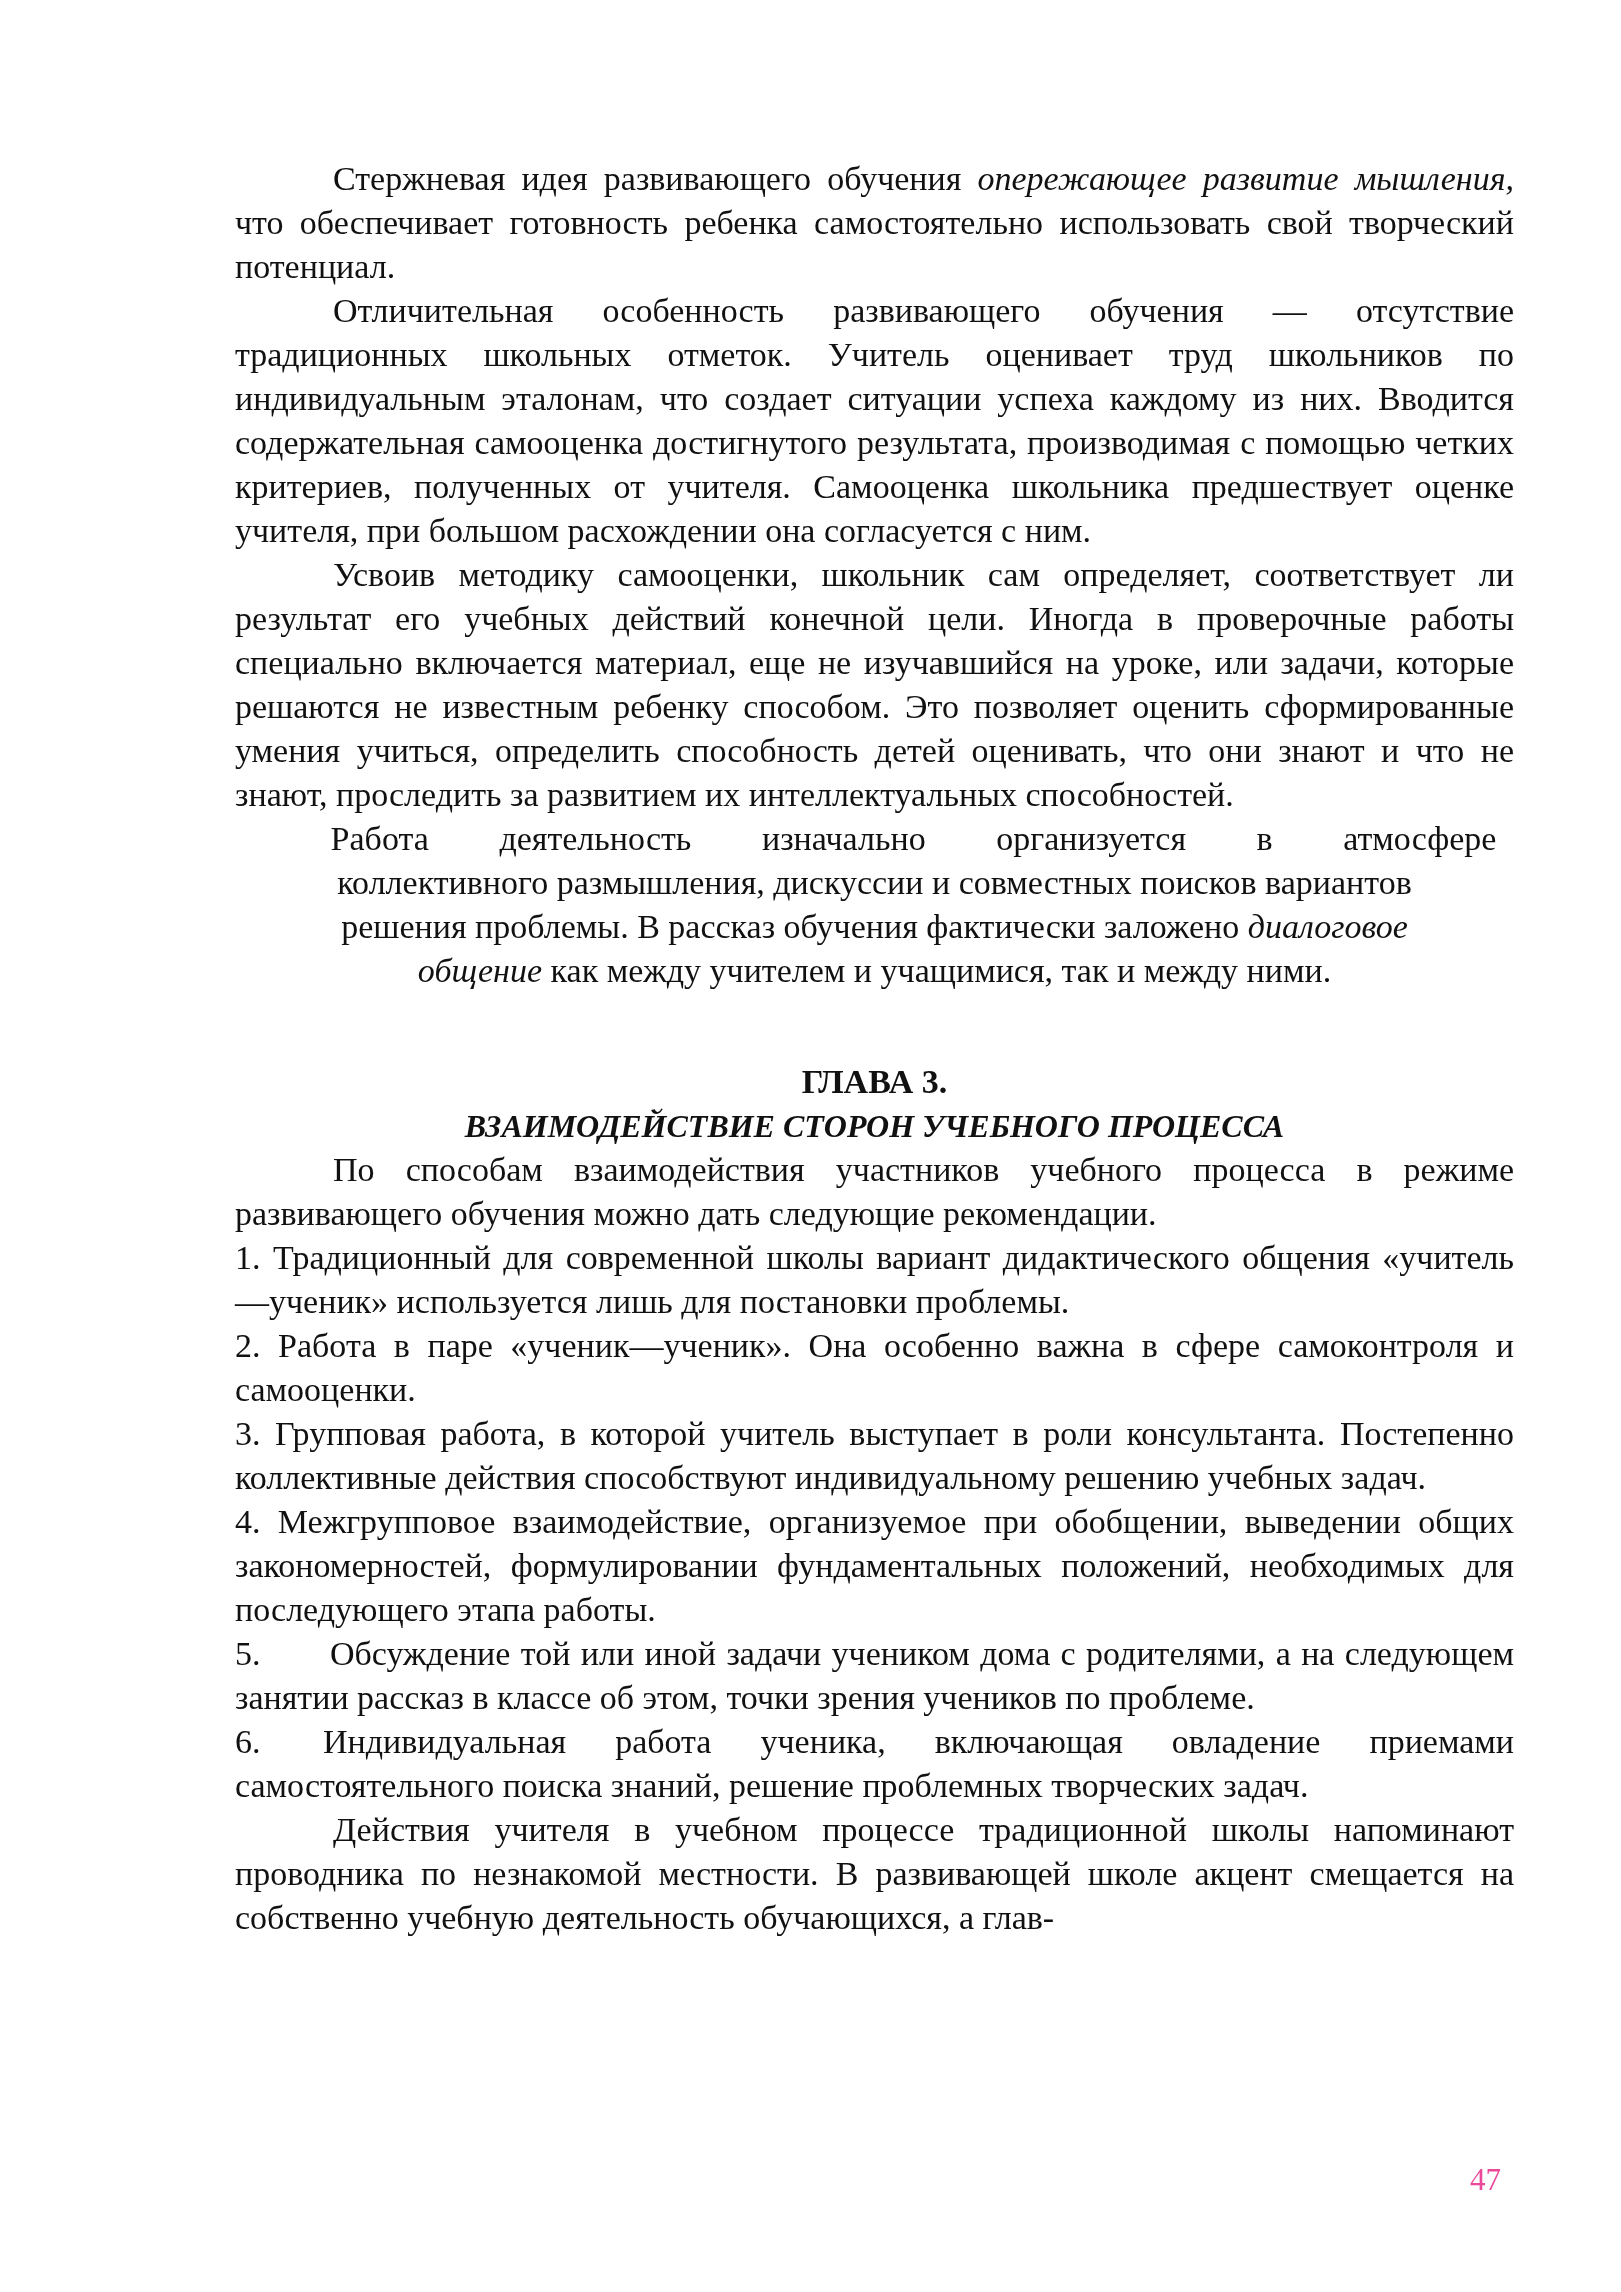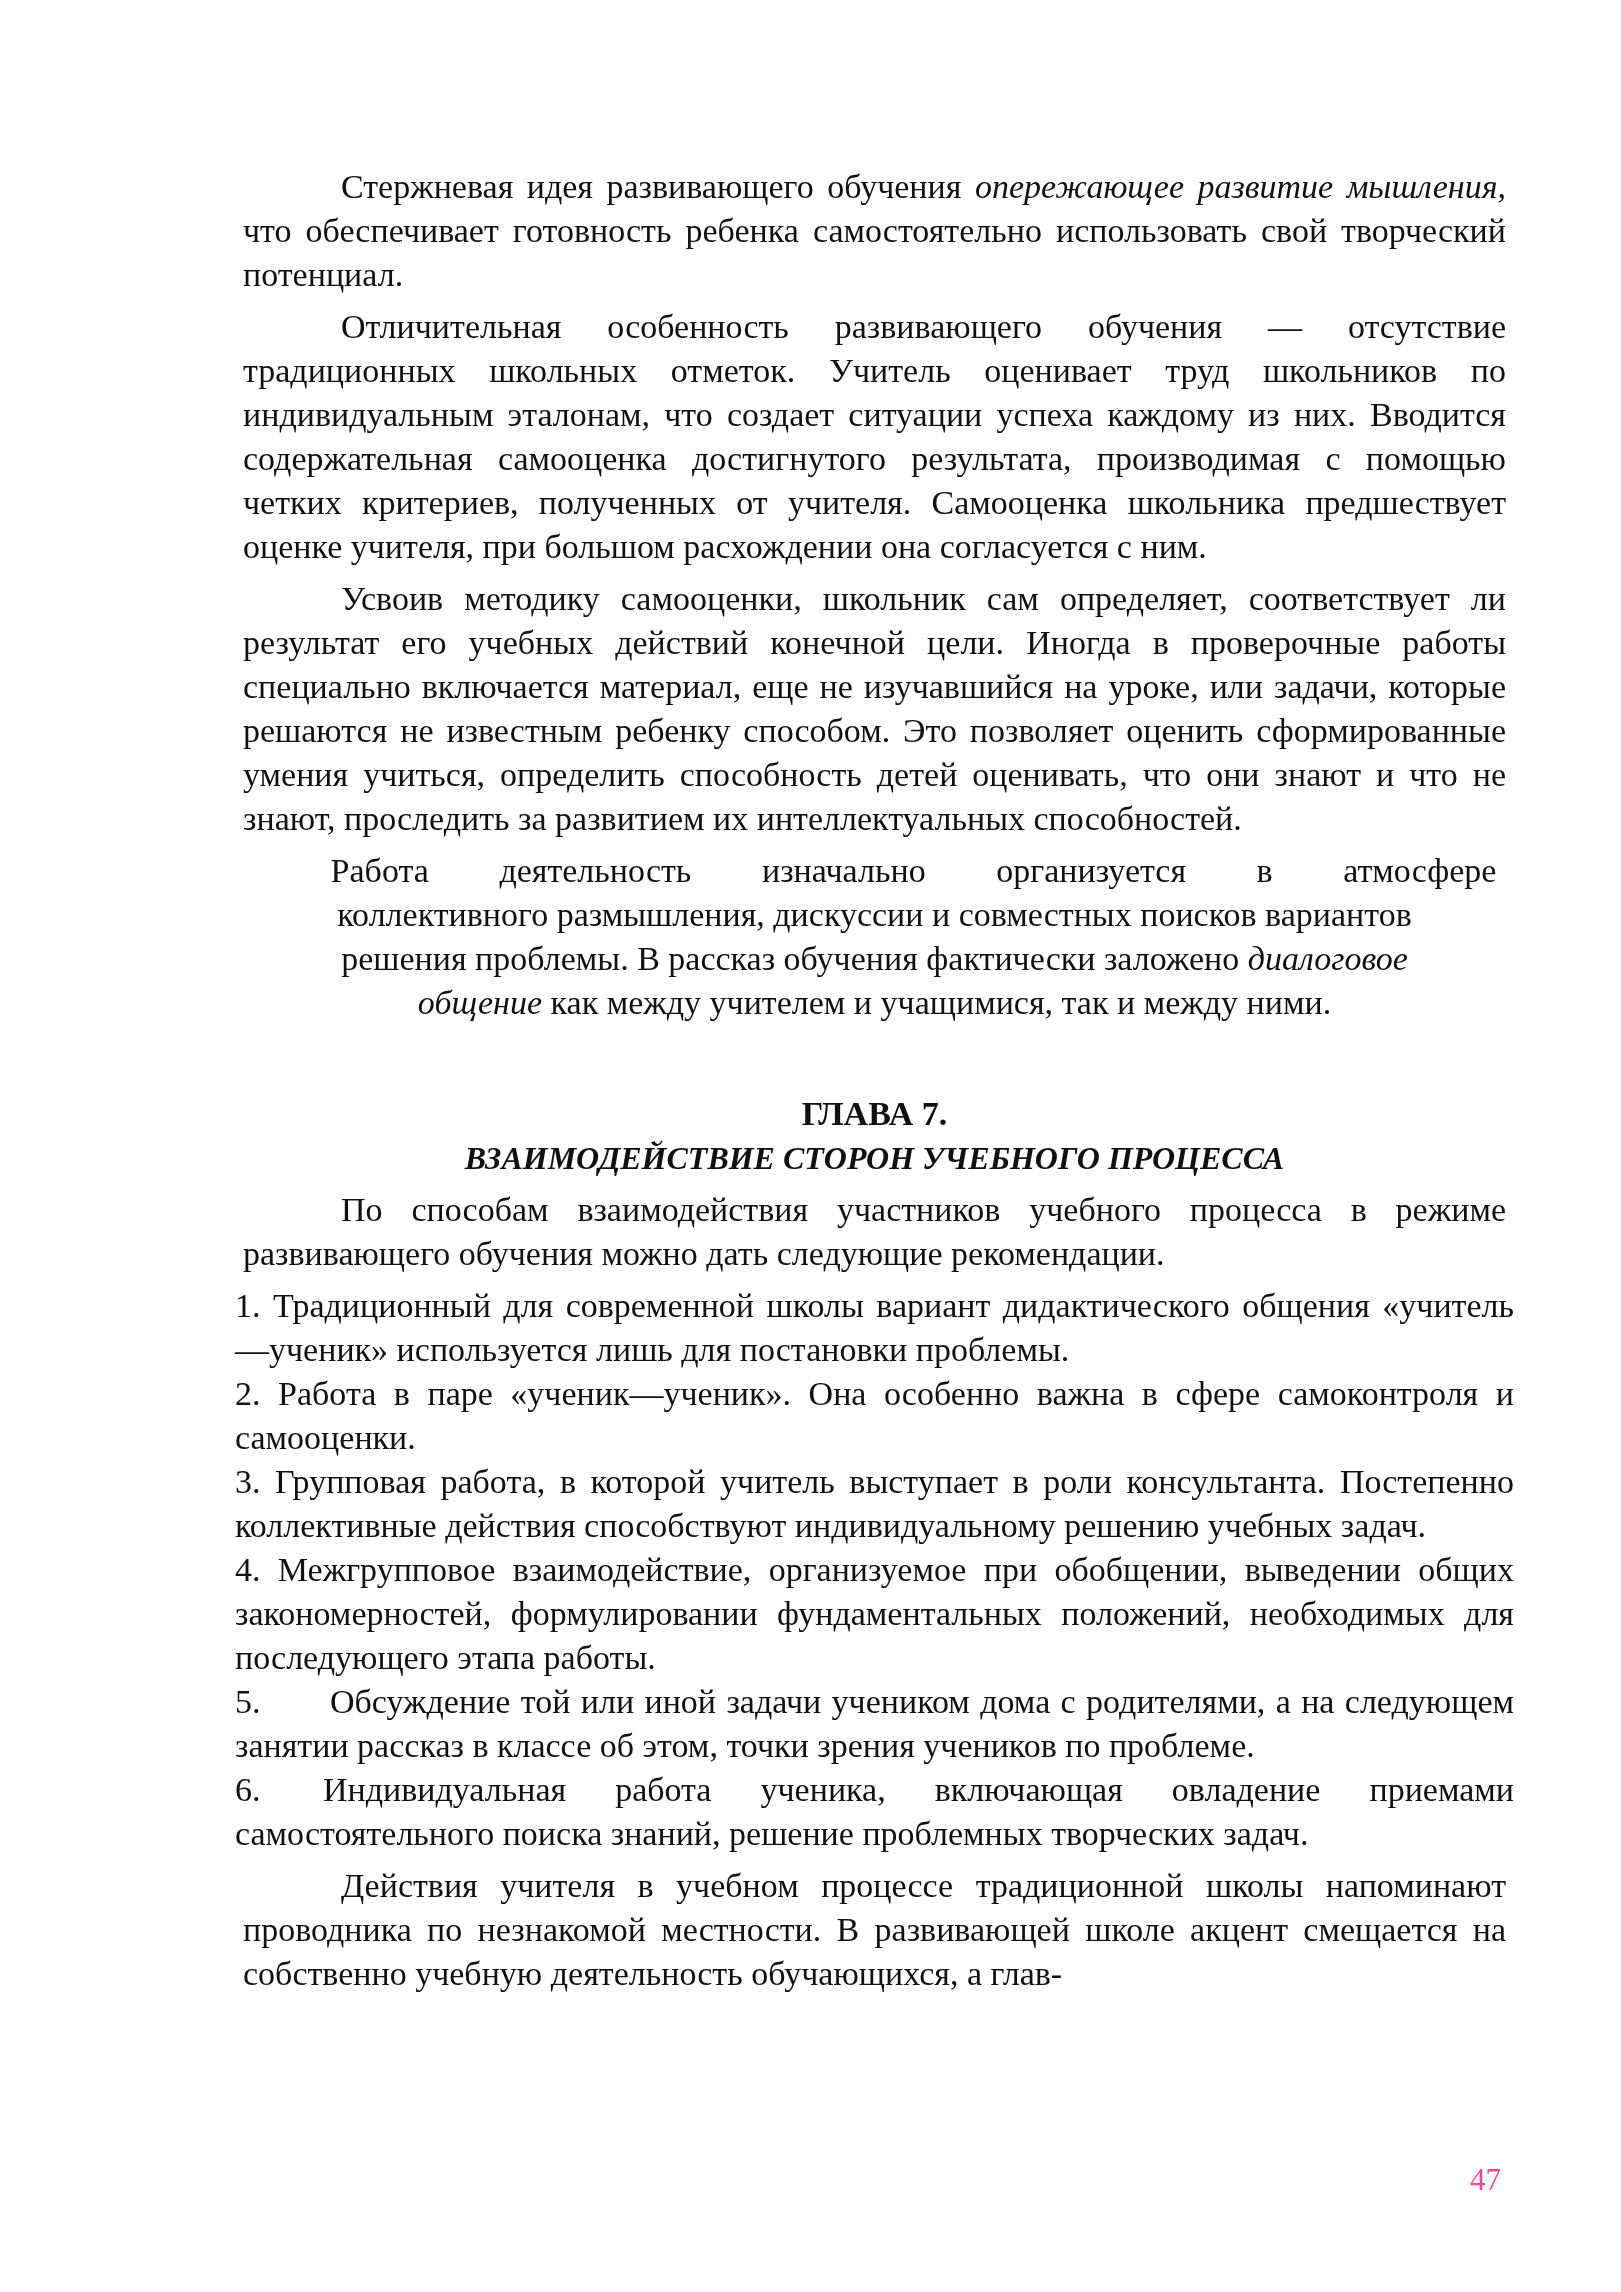--- a/index.html
+++ b/index.html
@@ -7,21 +7,21 @@
   .page {
     position: absolute;
     left: 235px;
     top: 157px;
     width: 1279px;
     font-family: "Liberation Serif", "DejaVu Serif", serif;
     font-size: 34px;
     line-height: 44px;
     color: #111111;
   }
-  .para { margin: 8px; text-align: justify; }
+  .para { margin: 0; text-align: justify; }
   .indent { text-indent: 98px; }
   .centered-block { text-align: center; margin: 0 17.6px 0 17.6px; }
   .centered-block .first { text-align: justify; text-align-last: justify; text-indent: 78px; }
   em { font-style: italic; }
   .chapter { font-weight: bold; text-align: center; margin: 0; }
   .chapter-num { margin-top: 67px; }
   .chapter-title { margin-left: 0; }
   .list-item { margin: 0; text-align: justify; }
   .num-wide { display: inline-block; width: 95px; }
   .page-number {
@@ -44,21 +44,21 @@
 
   <p class="para indent">Усвоив методику самооценки, школьник сам определяет, соответствует ли результат его учебных действий конечной цели. Иногда в проверочные работы специально включается материал, еще не изучавшийся на уроке, или задачи, которые решаются не известным ребенку способом. Это позволяет оценить сформированные умения учиться, определить способность детей оценивать, что они знают и что не знают, проследить за развитием их интеллектуальных способностей.</p>
 
   <div class="centered-block">
     <div class="first">Работа деятельность изначально организуется в атмосфере</div>
     <div>коллективного размышления, дискуссии и совместных поисков вариантов</div>
     <div><span>решения проблемы. В рассказ обучения фактически заложено </span><em>диалоговое</em></div>
     <div><em>общение</em><span> как между учителем и учащимися, так и между ними.</span></div>
   </div>
 
-  <h2 class="chapter chapter-num" style="font-size:34px;line-height:44px;">ГЛАВА 7.</h2>
+  <h2 class="chapter chapter-num" style="font-size:34px;line-height:44px;">ГЛАВА 3.</h2>
   <h2 class="chapter chapter-title" style="font-size:32px;line-height:44px;font-style:italic;">ВЗАИМОДЕЙСТВИЕ СТОРОН УЧЕБНОГО ПРОЦЕССА</h2>
 
   <p class="para indent">По способам взаимодействия участников учебного процесса в режиме развивающего обучения можно дать следующие рекомендации.</p>
 
   <p class="list-item"><span>1.</span> <span>Традиционный для современной школы вариант дидактического общения «учитель—ученик» используется лишь для постановки проблемы.</span></p>
   <p class="list-item"><span>2.</span> <span>Работа в паре «ученик—ученик». Она особенно важна в сфере самоконтроля и самооценки.</span></p>
   <p class="list-item"><span>3.</span> <span>Групповая работа, в которой учитель выступает в роли консультанта. Постепенно коллективные действия способствуют индивидуальному решению учебных задач.</span></p>
   <p class="list-item"><span>4.</span> <span>Межгрупповое взаимодействие, организуемое при обобщении, выведении общих закономерностей, формулировании фундаментальных положений, необходимых для последующего этапа работы.</span></p>
   <p class="list-item"><span class="num-wide">5.</span><span>Обсуждение той или иной задачи учеником дома с родителями, а на следующем занятии рассказ в классе об этом, точки зрения учеников по проблеме.</span></p>
   <p class="list-item"><span class="num-wide" style="width:88px;">6.</span><span>Индивидуальная работа ученика, включающая овладение приемами самостоятельного поиска знаний, решение проблемных творческих задач.</span></p>

